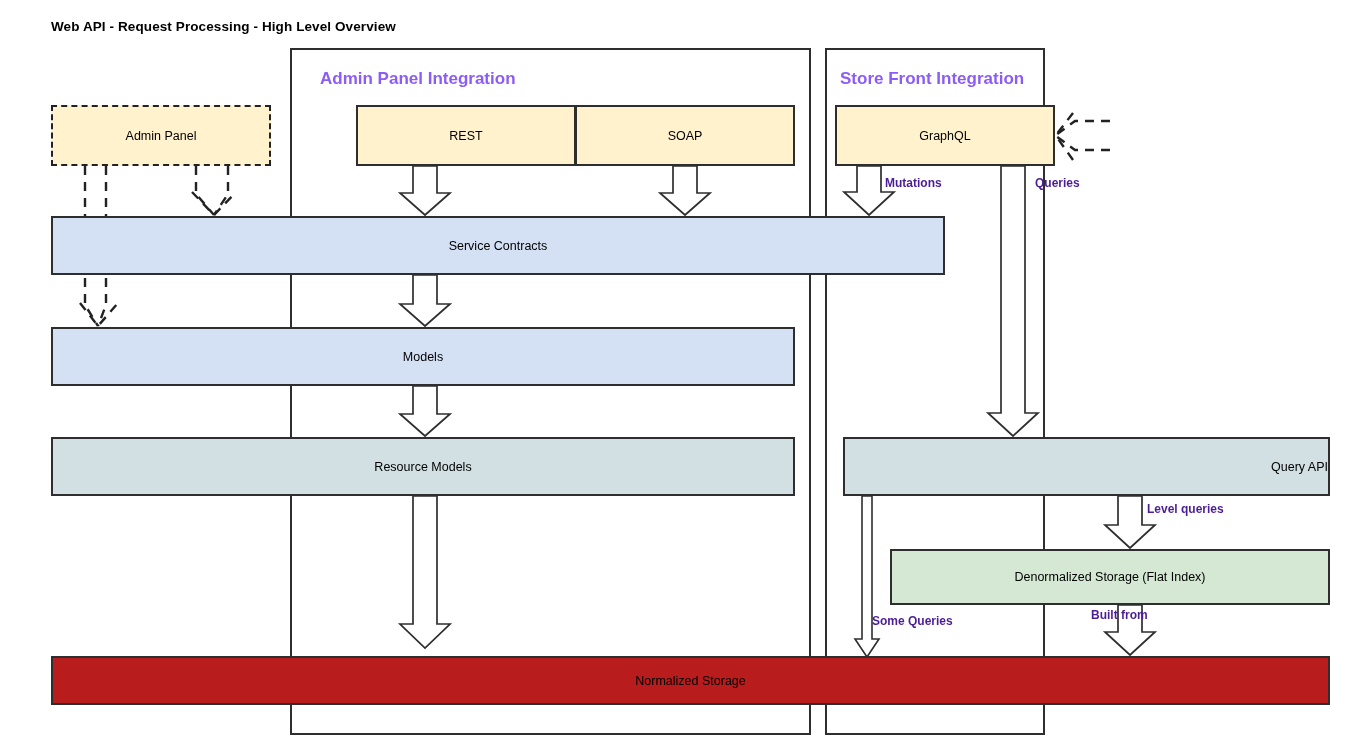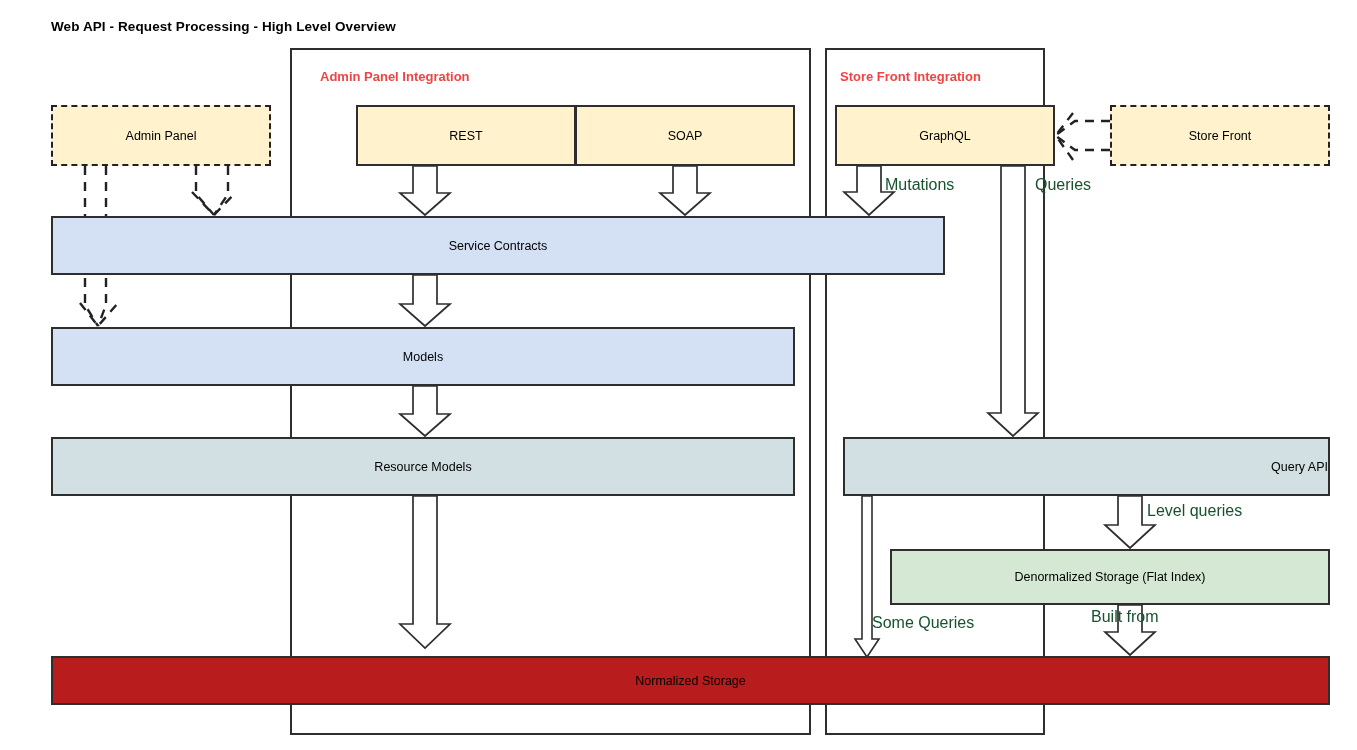--- a/index.html
+++ b/index.html
@@ -48,31 +48,32 @@
   .node-solid { border: 2px solid #2e2e2e; }
   .node-dashed { border: 2.5px dashed #222222; }
   .grp {
     position: absolute;
     box-sizing: border-box;
     border: 2px solid #2e2e2e;
     background: transparent;
   }
   .grp-label {
     position: absolute;
-    font-size: 13px;
+    font-size: 17px;
     font-weight: bold;
-    color: #ef4444;
+    color: #8b5cf6;
     white-space: nowrap;
   }
   .edge-label {
     position: absolute;
-    font-size: 16px;
-    color: #14532d;
+    font-size: 12px;
+    color: #4c1d95;
     background: transparent;
     white-space: nowrap;
+    font-weight: bold;
   }
 </style>
 </head>
 <body>
 
 <div id="canvas">
 
   <div class="title-text">Web API - Request Processing - High Level Overview</div>
 
   <svg id="diagram-svg" viewBox="0 0 1357 750">
@@ -156,23 +157,20 @@
   </div>
 
   <div class="node node-solid" style="left:575px; top:105px; width:220px; height:61px; background:#fff2cc;">
     <span>SOAP</span>
   </div>
 
   <div class="node node-solid" style="left:835px; top:105px; width:220px; height:61px; background:#fff2cc;">
     <span>GraphQL</span>
   </div>
 
-  <div class="node node-dashed" style="left:1110px; top:105px; width:220px; height:61px; background:#fff2cc;">
-    <span>Store Front</span>
-  </div>
 
   <div class="node node-solid" style="left:51px; top:216px; width:894px; height:59px; background:#d4e1f5;">
     <span>Service Contracts</span>
   </div>
 
   <div class="node node-solid" style="left:51px; top:327px; width:744px; height:59px; background:#d4e1f5;">
     <span>Models</span>
   </div>
 
   <div class="node node-solid" style="left:51px; top:437px; width:744px; height:59px; background:#d3e0e3;">

